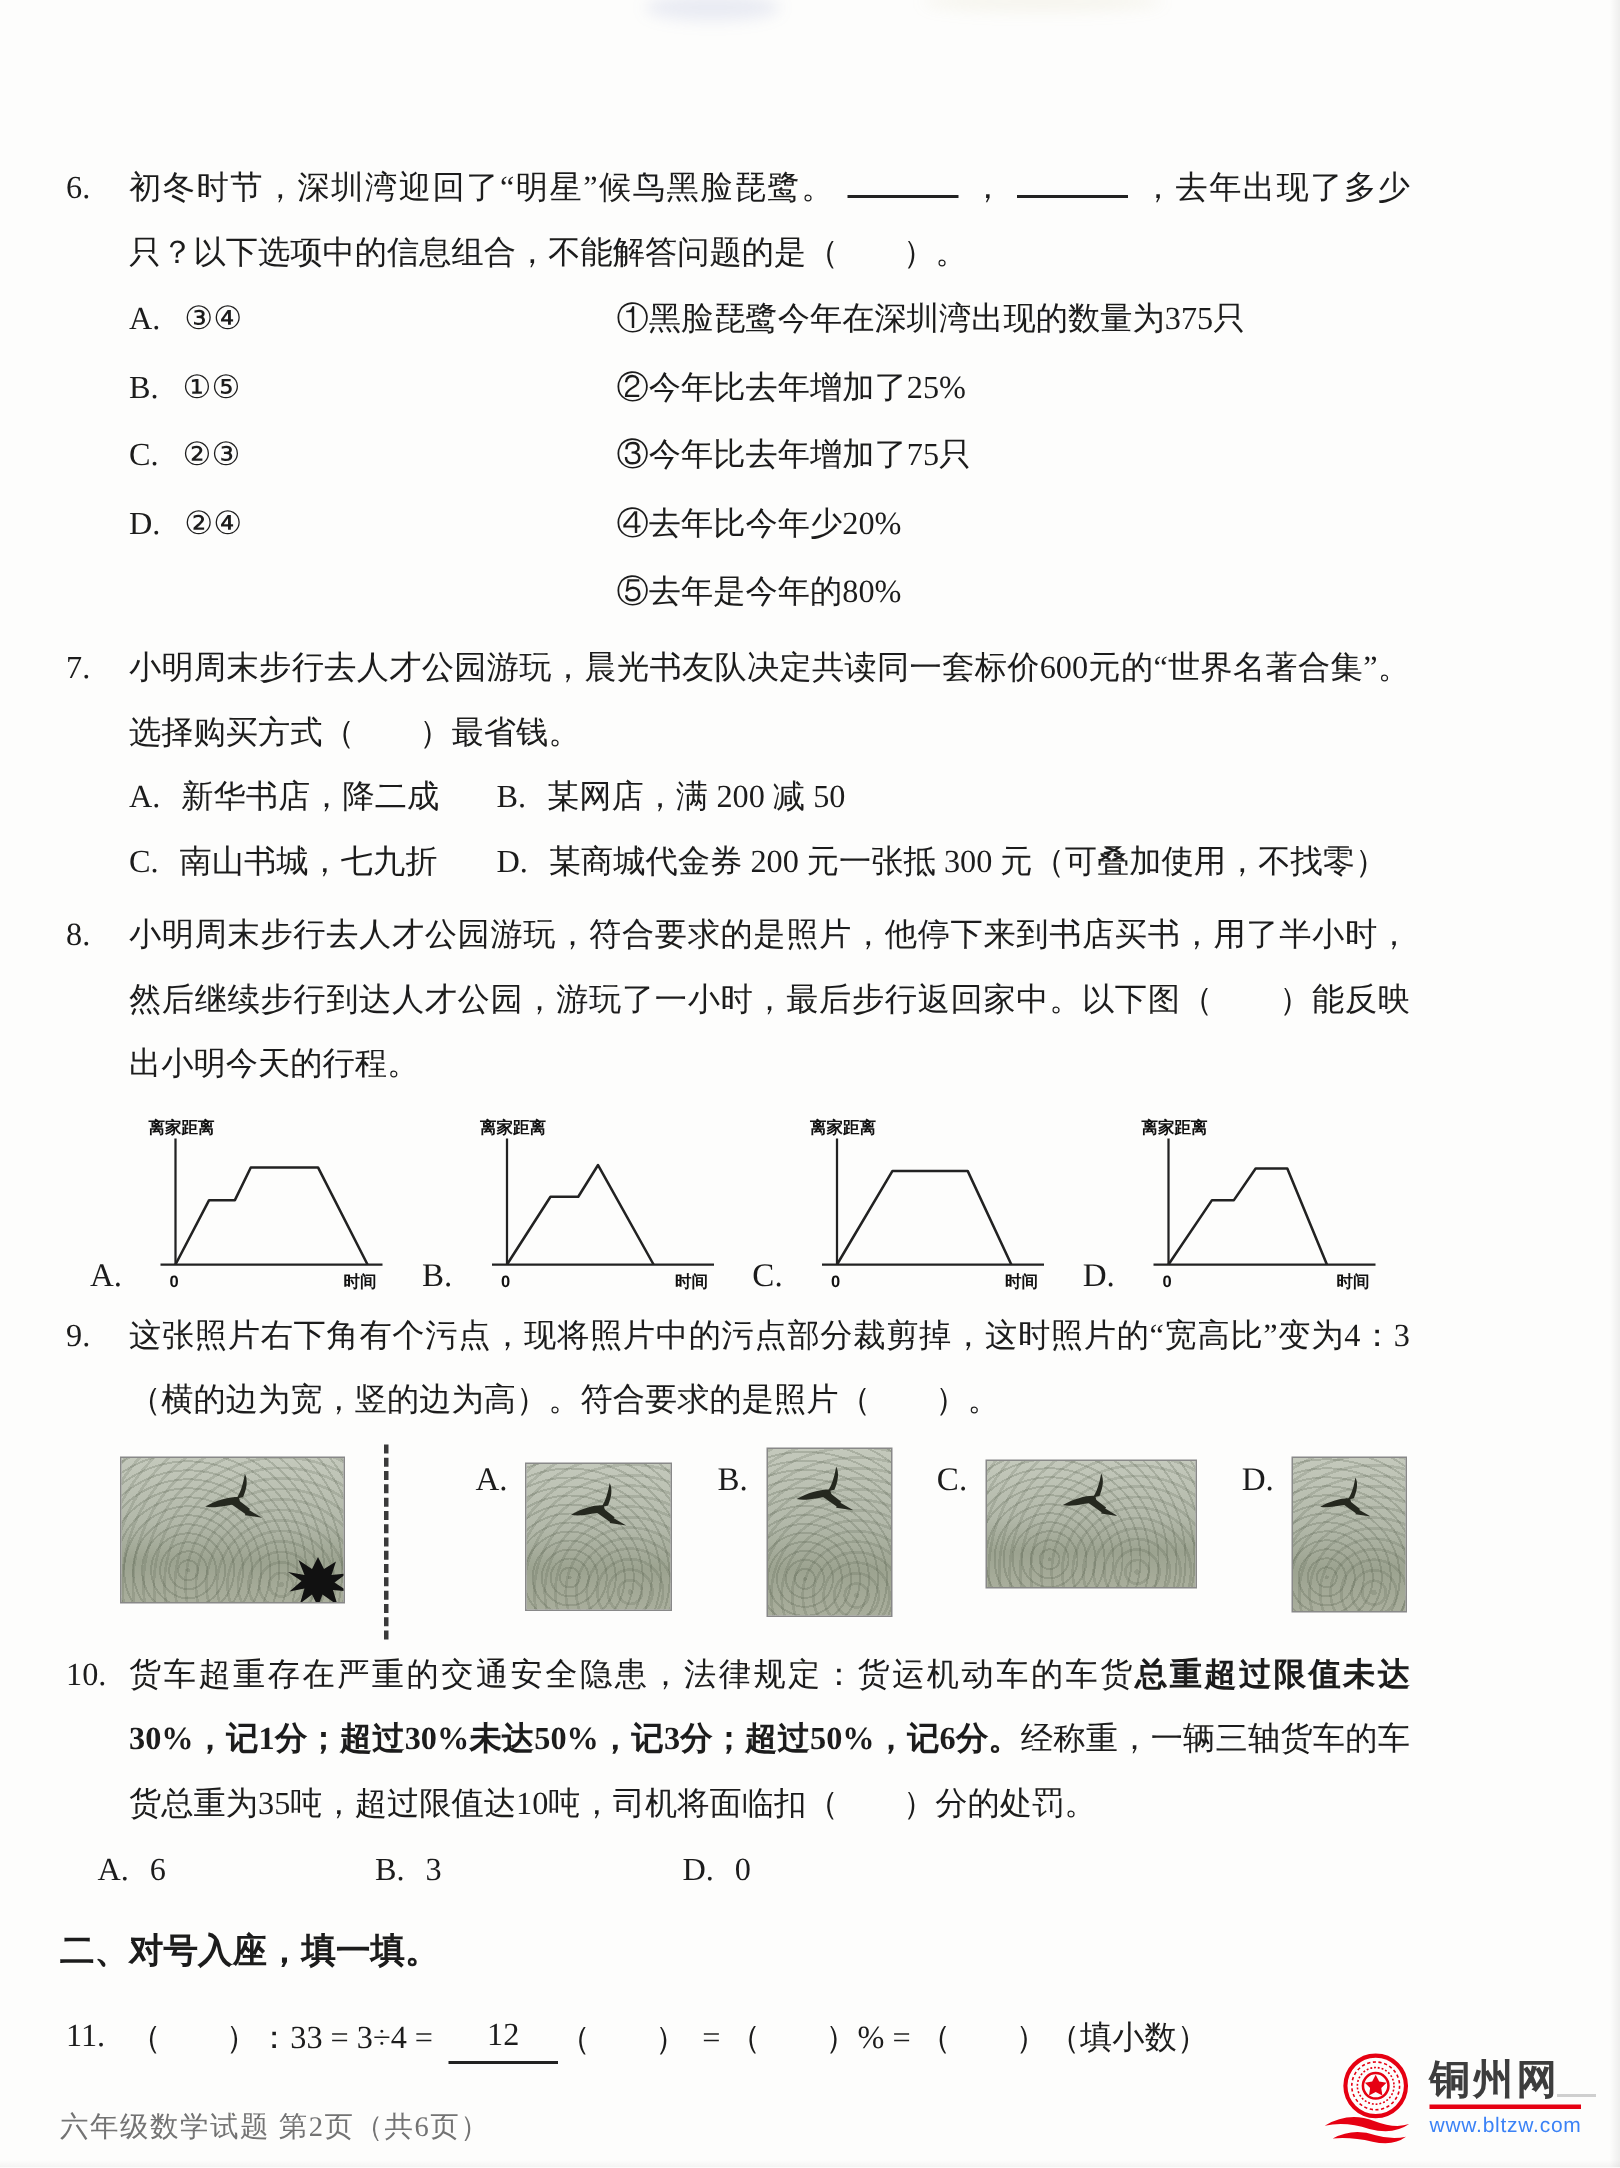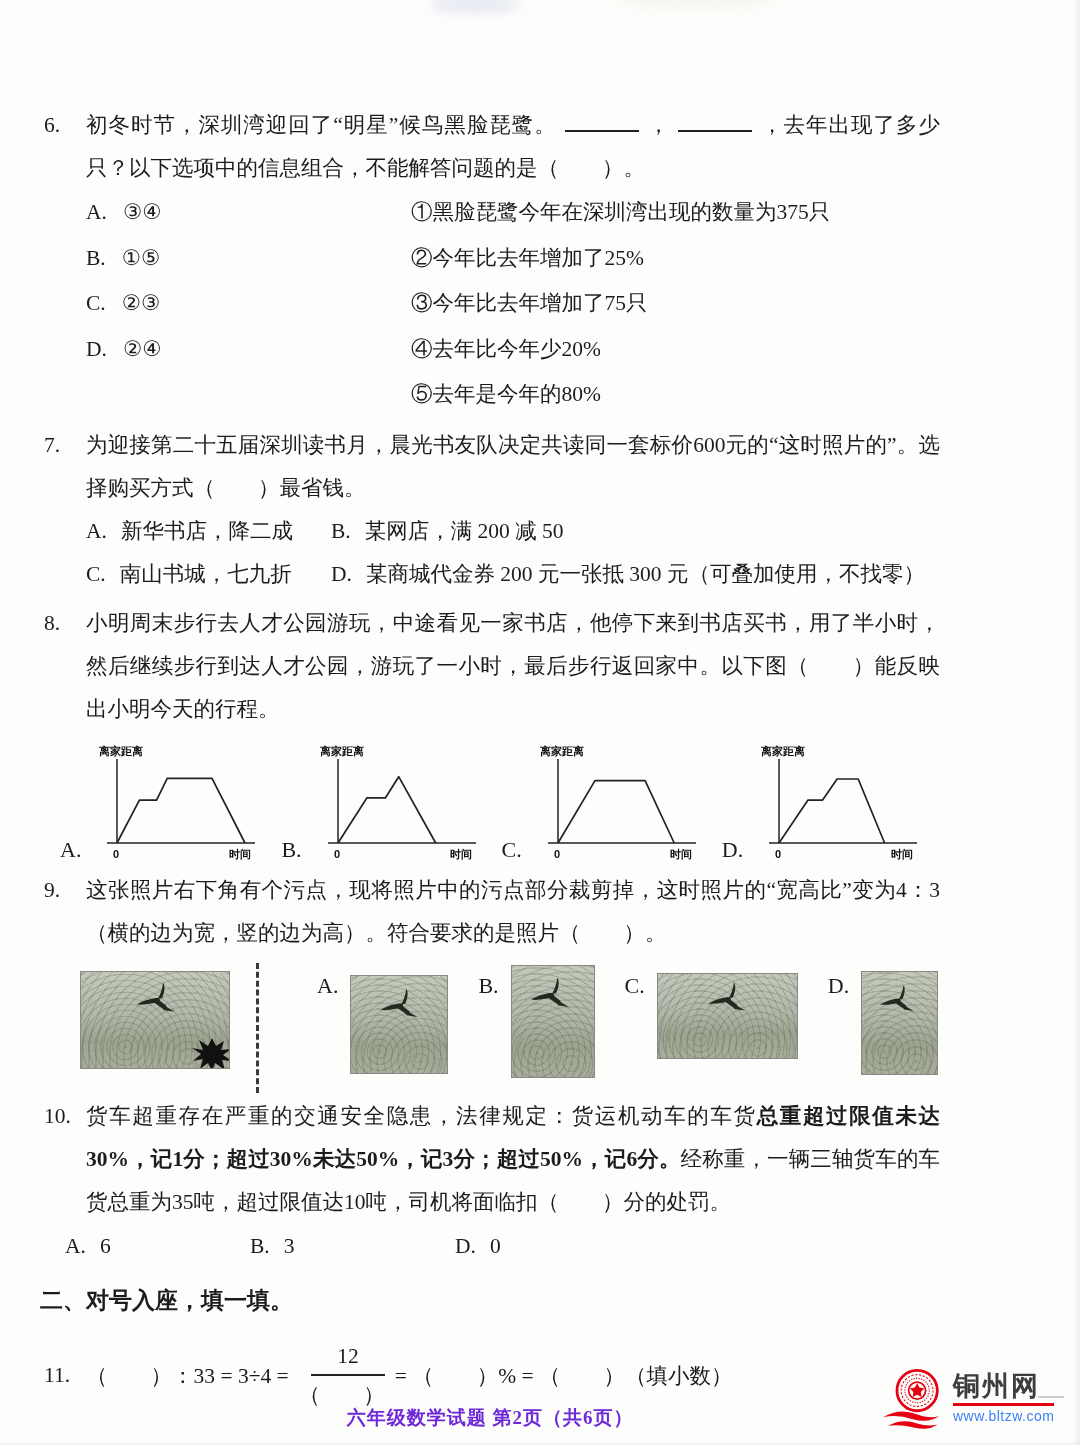--- a/index.html
+++ b/index.html
@@ -65,25 +65,25 @@
 
   
   .q10-grid{margin-left:25px;display:grid;grid-template-columns:185px 205px 175px 1fr;font-size:21.5px;line-height:44px;}
   .q10-grid .optlabel{margin-right:14px;}
 
   .sec-title{font-size:23px;font-weight:700;line-height:34px;margin-top:16px;}
 
   
   .q11row{position:relative;padding-left:46px;margin-top:22px;font-size:21.5px;display:flex;align-items:center;}
   .q11row .qnum{top:auto;}
-  .frac{display:inline-flex;flex-direction:column;align-items:flex-end;margin:0 10px;line-height:1.5;}
+  .frac{display:inline-flex;flex-direction:row;align-items:center;margin:0 10px;line-height:1.5;}
   .frac .fnum{padding:0 26px 2px 26px;border-bottom:2.5px solid #222;}
   .frac .fden{padding-top:3px;}
 
-  .footer{position:absolute;left:40px;top:1405px;width:900px;text-align:center;font-size:19px;font-weight:700;letter-spacing:1px;color:#6d28d9;}
+  .footer{position:absolute;left:40px;top:1405px;width:900px;text-align:left;font-size:19px;font-weight:400;letter-spacing:1px;color:#737373;}
 
   
   .logo{position:absolute;right:14px;top:1365px;width:185px;display:flex;align-items:center;}
   .logo-mark{width:68px;height:66px;flex:0 0 auto;}
   .logo-text{margin-left:4px;}
   .logo-name{font-family:Liberation Serif, serif;font-weight:700;font-size:27px;color:#3d3d3d;letter-spacing:2px;line-height:1.1;}
   .logo-bar{height:3px;background:#e60012;margin:2px 0 2px 0;}
   .logo-url{font-family:"Liberation Sans","DejaVu Sans",sans-serif;font-size:14px;color:#3b82f6;letter-spacing:0.5px;}
 </style>
 </head>
@@ -109,32 +109,32 @@
     <div class="optpair"><span class="optlabel">C.</span><span>②③</span></div>
     <div>③今年比去年增加了75只</div>
     <div class="optpair"><span class="optlabel">D.</span><span>②④</span></div>
     <div>④去年比今年少20%</div>
     <div></div>
     <div>⑤去年是今年的80%</div>
   </div>
 
   <div class="q" style="margin-top:6px;">
     <span class="qnum">7.</span>
-    <div class="qtext">为迎接第二十五届深圳读书月，晨光书友队决定共读同一套标价600元的“这时照片的”。选择购买方式（　　）最省钱。</div>
+    <div class="qtext">小明周末步行去人才公园游玩，晨光书友队决定共读同一套标价600元的“世界名著合集”。选择购买方式（　　）最省钱。</div>
   </div>
   <div class="q7-grid">
     <div><span class="optlabel">A.</span><span>新华书店，降二成</span></div>
     <div><span class="optlabel">B.</span><span>某网店，满 200 减 50</span></div>
     <div><span class="optlabel">C.</span><span>南山书城，七九折</span></div>
     <div><span class="optlabel">D.</span><span>某商城代金券 200 元一张抵 300 元（可叠加使用，不找零）</span></div>
   </div>
 
   <div class="q" style="margin-top:6px;">
     <span class="qnum">8.</span>
-    <div class="qtext">小明周末步行去人才公园游玩，中途看见一家书店，他停下来到书店买书，用了半小时，然后继续步行到达人才公园，游玩了一小时，最后步行返回家中。以下图（　　）能反映出小明今天的行程。</div>
+    <div class="qtext">小明周末步行去人才公园游玩，符合要求的是照片，他停下来到书店买书，用了半小时，然后继续步行到达人才公园，游玩了一小时，最后步行返回家中。以下图（　　）能反映出小明今天的行程。</div>
   </div>
   <div class="graphs-row">
     <div class="graph">
       <span class="glabel">A.</span>
       <svg width="184" height="126" viewBox="0 0 184 126">
         <text class="ylab" x="16" y="16">离家距离</text>
         <line x1="34" y1="20" x2="34" y2="104"></line>
         <line x1="24" y1="104" x2="172" y2="104"></line>
         <text class="olab" x="30" y="119">0</text>
         <text class="xlab" x="146" y="119">时间</text>

